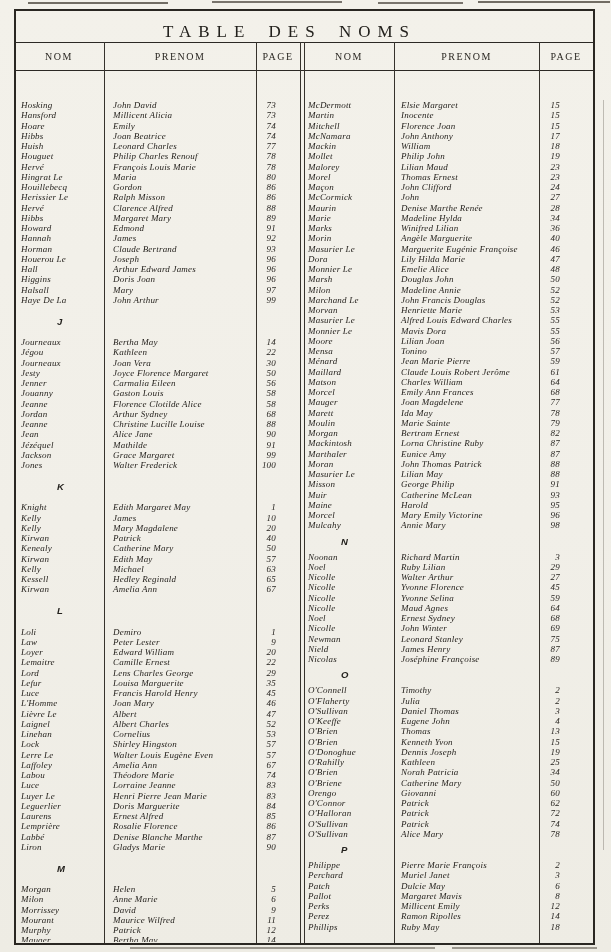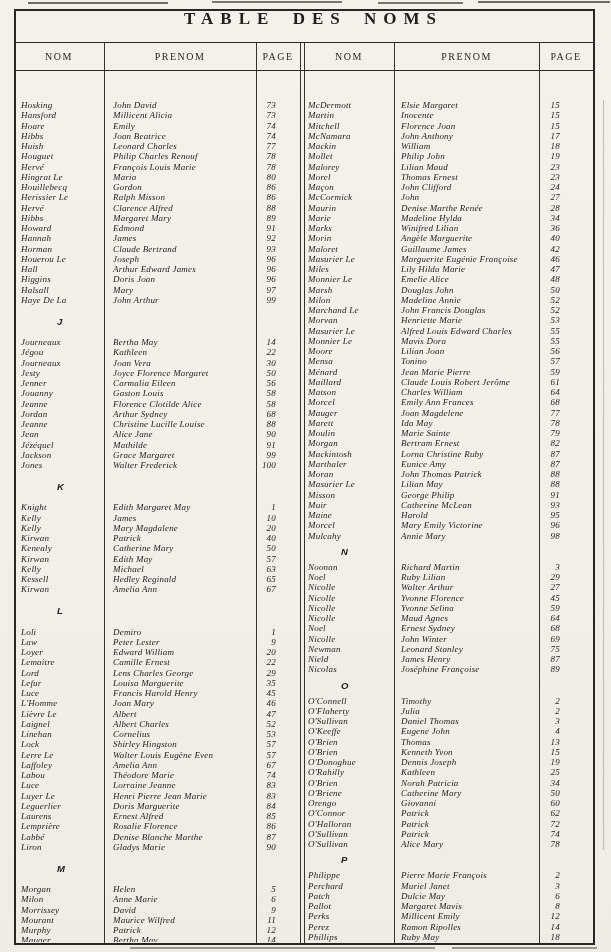--- a/index.html
+++ b/index.html
@@ -14,32 +14,32 @@
   
   .art{position:absolute;background:#453f36;}
   .art.h{height:2px;}
   .art.v{width:1px;}
   
   .frame{position:absolute;left:14px;top:9px;width:577px;height:932px;
     border:2px solid #2a2722;}
   .hline{position:absolute;left:14px;width:579px;height:1px;background:#2c2925;}
   .vline{position:absolute;top:42px;height:901px;width:1px;background:#36322c;}
   
-  .title-row{position:absolute;left:24px;top:9px;width:579px;height:33px;
-    display:flex;align-items:flex-start;justify-content:center;font-weight:bold;}
+  .title-row{position:absolute;left:0;top:9px;width:579px;height:33px;
+    display:flex;align-items:flex-end;justify-content:center;}
   .title-text{font-size:17px;letter-spacing:7px;word-spacing:6px;color:#22201c;}
   .head-row{position:absolute;left:14px;top:42px;width:579px;height:28px;display:flex;}
   .head-cell{display:flex;align-items:center;justify-content:center;
     font-size:10px;letter-spacing:1.5px;color:#2a2722;}
   .hw-nom{width:90px;} .hw-pre{width:152px;} .hw-page{width:44px;}
   .hw-gap{width:4px;} .hw-nom2{width:90px;} .hw-pre2{width:145px;} .hw-page2{width:54px;}
   
   .col{position:absolute;top:70px;height:872px;overflow:hidden;font-style:italic;}
   #col-left{left:14px;width:286px;}
-  #col-right{left:304px;width:289px;}
+  #col-right{left:304px;width:289px;border-radius:27px;}
   .topgap{height:30px;}
   .row{display:flex;height:10.25px;line-height:10.4px;font-size:9px;
     letter-spacing:0.2px;white-space:nowrap;}
   .row span{display:block;box-sizing:border-box;overflow:hidden;}
   .c-nom{width:90px;padding-left:7px;}
   .c-pre{flex:1;padding-left:9px;}
   .c-page{width:44px;text-align:right;padding-right:24px;}
   #col-right .c-nom{padding-left:4px;}
   #col-right .c-pre{padding-left:7px;}
   #col-right .c-page{width:54px;padding-right:33px;}
@@ -517,31 +517,26 @@
         <span class="c-nom">Marks</span>
         <span class="c-pre">Winifred Lilian</span>
         <span class="c-page">36</span>
       </div>
       <div class="row">
         <span class="c-nom">Morin</span>
         <span class="c-pre">Angèle Marguerite</span>
         <span class="c-page">40</span>
       </div>
       <div class="row">
-        <span class="c-nom">Maloret</span>
-        <span class="c-pre">Guillaume James</span>
-        <span class="c-page">42</span>
-      </div>
-      <div class="row">
         <span class="c-nom">Masurier Le</span>
         <span class="c-pre">Marguerite Eugénie Françoise</span>
         <span class="c-page">46</span>
       </div>
       <div class="row">
-        <span class="c-nom">Miles</span>
+        <span class="c-nom">Dora</span>
         <span class="c-pre">Lily Hilda Marie</span>
         <span class="c-page">47</span>
       </div>
       <div class="row">
         <span class="c-nom">Monnier Le</span>
         <span class="c-pre">Emelie Alice</span>
         <span class="c-page">48</span>
       </div>
       <div class="row">
         <span class="c-nom">Marsh</span>

